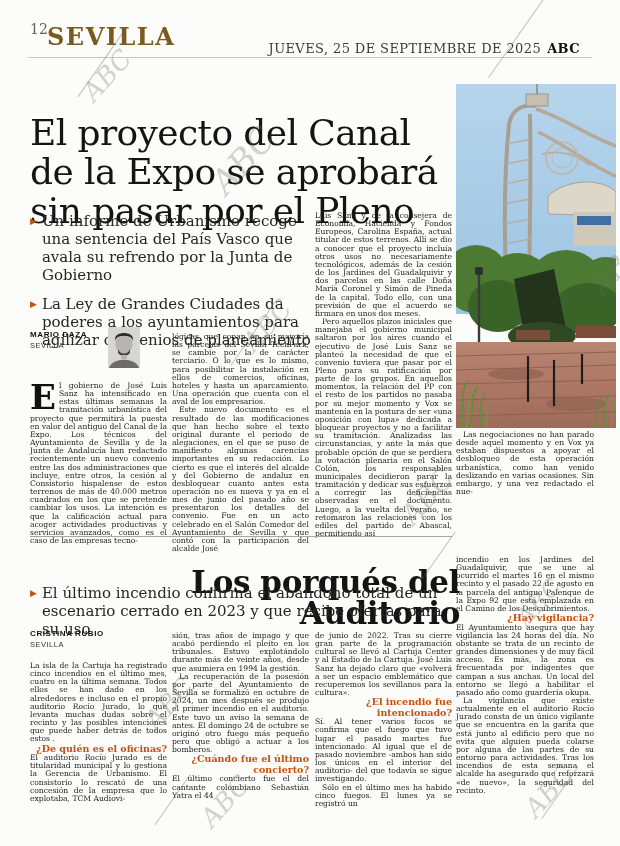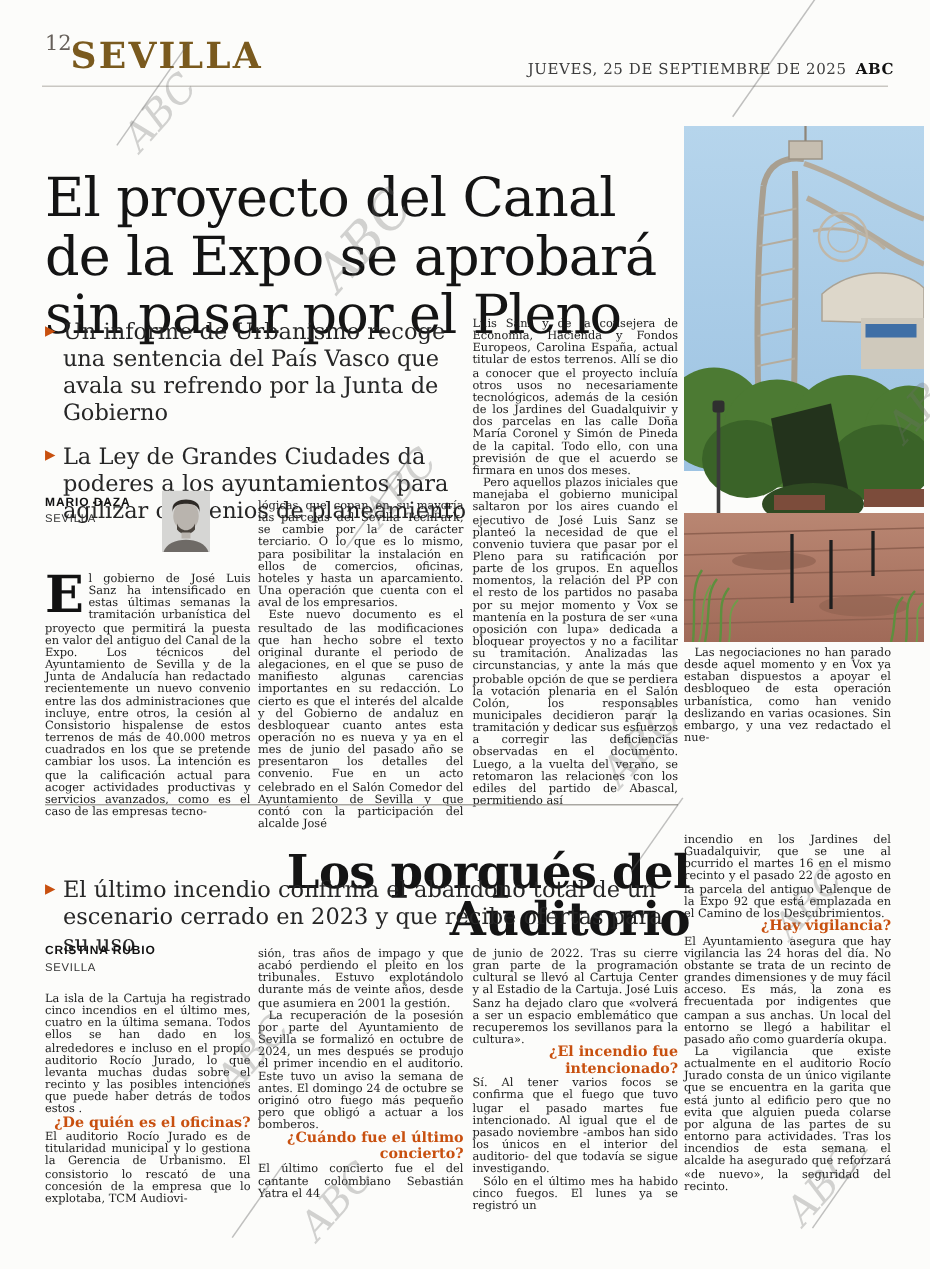--- a/index.html
+++ b/index.html
@@ -2,21 +2,21 @@
 <html><head>
 <meta charset="utf-8">
 <style>
   html,body{margin:0;padding:0;background:#e8e8e6;}
   .page{position:relative;width:620px;height:846px;margin:0 auto;background:#fcfcfa;
         font-family:"DejaVu Serif", serif;color:#1c1c1c;overflow:hidden;}
   
   .pagenum{position:absolute;left:30px;top:21px;font-size:14px;color:#66605a;}
   .section{position:absolute;left:47px;top:22px;font-size:24px;font-weight:bold;
            letter-spacing:1.5px;color:#7a5a1e;}
-  .dateline{position:absolute;right:24px;top:41px;font-size:10px;letter-spacing:.4px;color:#3c3c3c;
+  .dateline{position:absolute;right:40px;top:41px;font-size:13px;letter-spacing:.4px;color:#3c3c3c;
             font-family:"DejaVu Serif",serif;}
   .dateline b{margin-left:6px;color:#111;}
   .hrule{position:absolute;left:28px;right:28px;top:57px;border-top:1px solid #c9c7c2;}
   
   .headline1{position:absolute;left:30px;top:74px;width:432px;font-size:36px;line-height:1.08;
              font-weight:normal;color:#141414;letter-spacing:-.6px;margin-top:40px;}
   .bullets1{position:absolute;left:30px;top:212px;width:294px;}
   .bullet{display:flex;margin-bottom:11px;}
   .tri{color:#c8500f;font-size:9px;line-height:18px;margin-right:5px;flex:none;}
   .bullet .btxt{font-size:15px;line-height:1.2;color:#262626;}
@@ -214,21 +214,21 @@
     <div class="auth">CRISTINA RUBIO</div>
     <div class="loc">SEVILLA</div>
   </div>
 
   <div class="col c5">
     <p>La isla de la Cartuja ha registrado cinco incendios en el último mes, cuatro en la última semana. Todos ellos se han dado en los alrededores e incluso en el propio auditorio Rocío Jurado, lo que levanta muchas dudas sobre el recinto y las posibles intenciones que puede haber detrás de todos estos .</p>
     <p class="qhead">¿De quién es el oficinas?</p>
     <p>El auditorio Rocío Jurado es de titularidad municipal y lo gestiona la Gerencia de Urbanismo. El consistorio lo rescató de una concesión de la empresa que lo explotaba, TCM Audiovi-</p>
   </div>
   <div class="col c6">
-    <p>sión, tras años de impago y que acabó perdiendo el pleito en los tribunales. Estuvo explotándolo durante más de veinte años, desde que asumiera en 2001 la gestión.</p>
+    <p>sión, tras años de impago y que acabó perdiendo el pleito en los tribunales. Estuvo explotándolo durante más de veinte años, desde que asumiera en 1994 la gestión.</p>
     <p class="ind">La recuperación de la posesión por parte del Ayuntamiento de Sevilla se formalizó en octubre de 2024, un mes después se produjo el primer incendio en el auditorio. Este tuvo un aviso la semana de antes. El domingo 24 de octubre se originó otro fuego más pequeño pero que obligó a actuar a los bomberos.</p>
     <p class="qhead">¿Cuándo fue el último concierto?</p>
     <p>El último concierto fue el del cantante colombiano Sebastián Yatra el 44</p>
   </div>
   <div class="col c7">
     <p>de junio de 2022. Tras su cierre gran parte de la programación cultural se llevó al Cartuja Center y al Estadio de la Cartuja. José Luis Sanz ha dejado claro que «volverá a ser un espacio emblemático que recuperemos los sevillanos para la cultura».</p>
     <p class="qhead">¿El incendio fue intencionado?</p>
     <p>Sí. Al tener varios focos se confirma que el fuego que tuvo lugar el pasado martes fue intencionado. Al igual que el de pasado noviembre -ambos han sido los únicos en el interior del auditorio- del que todavía se sigue investigando.</p>
     <p class="ind">Sólo en el último mes ha habido cinco fuegos. El lunes ya se registró un</p>
   </div>

